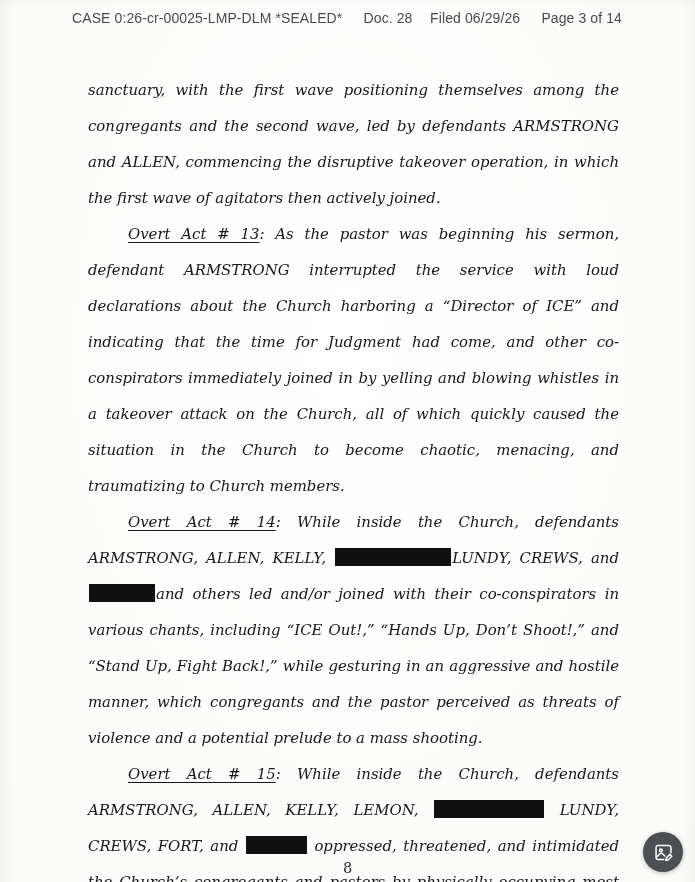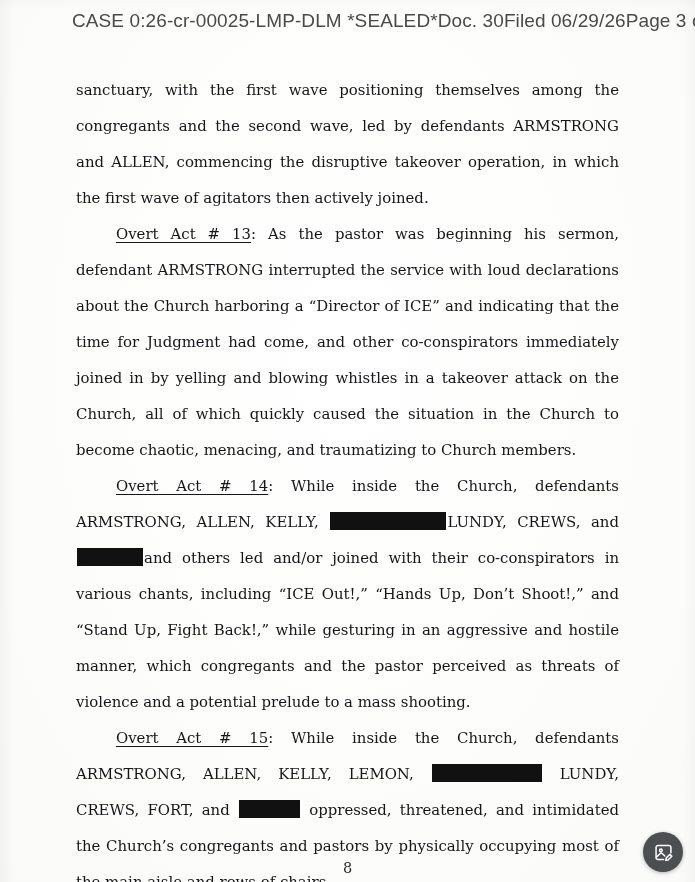--- a/index.html
+++ b/index.html
@@ -36,21 +36,21 @@
       linear-gradient(to bottom, rgba(0,0,0,0.02) 0px, rgba(0,0,0,0) 10px);
   }
 
   
   #ecf-header {
     position: absolute;
     top: 10px;
     left: 72px;
     width: 550px;
     font-family: "Liberation Sans", "DejaVu Sans", sans-serif;
-    font-size: 19px;
+    font-size: 14px;
     color: #4a4a4a;
     letter-spacing: 0.1px;
     white-space: nowrap;
     display: flex;
     align-items: flex-start;
   }
   #ecf-header .seg { display: inline-block; }
   .gap-lg { width: 24px; display: inline-block; }
   .gap-md { width: 20px; display: inline-block; }
 
@@ -60,23 +60,24 @@
     left: 76px;
     top: 72px;
     width: 543px;
     color: #16161a;
     font-size: 14.9px;
     line-height: 36px;
     text-align: justify;
     text-justify: inter-word;
   }
   #body-text p {
-    margin: 0 0 0 0;
+    margin: 0 0 0 12px;
     text-align: justify;
     text-align-last: left;
+    font-style: italic;
   }
   #body-text p.indent {
     text-indent: 40px;
   }
   .uline {
     text-decoration: underline;
     text-underline-offset: 2.5px;
   }
 
   
@@ -121,21 +122,21 @@
   #fab svg { display: block; }
 </style>
 </head>
 <body>
 
 <div id="page">
 
   <div id="ecf-header">
     <span class="seg">CASE 0:26-cr-00025-LMP-DLM *SEALED*</span>
     <span class="gap-lg"></span>
-    <span class="seg">Doc. 30</span>
+    <span class="seg">Doc. 28</span>
     <span class="gap-md"></span>
     <span class="seg">Filed 06/29/26</span>
     <span class="gap-lg"></span>
     <span class="seg">Page 3 of 14</span>
   </div>
 
   <div id="body-text">
 
     <p>sanctuary, with the first wave positioning themselves among the congregants and the second wave, led by defendants ARMSTRONG and ALLEN, commencing the disruptive takeover operation, in which the first wave of agitators then actively joined.</p>
 

